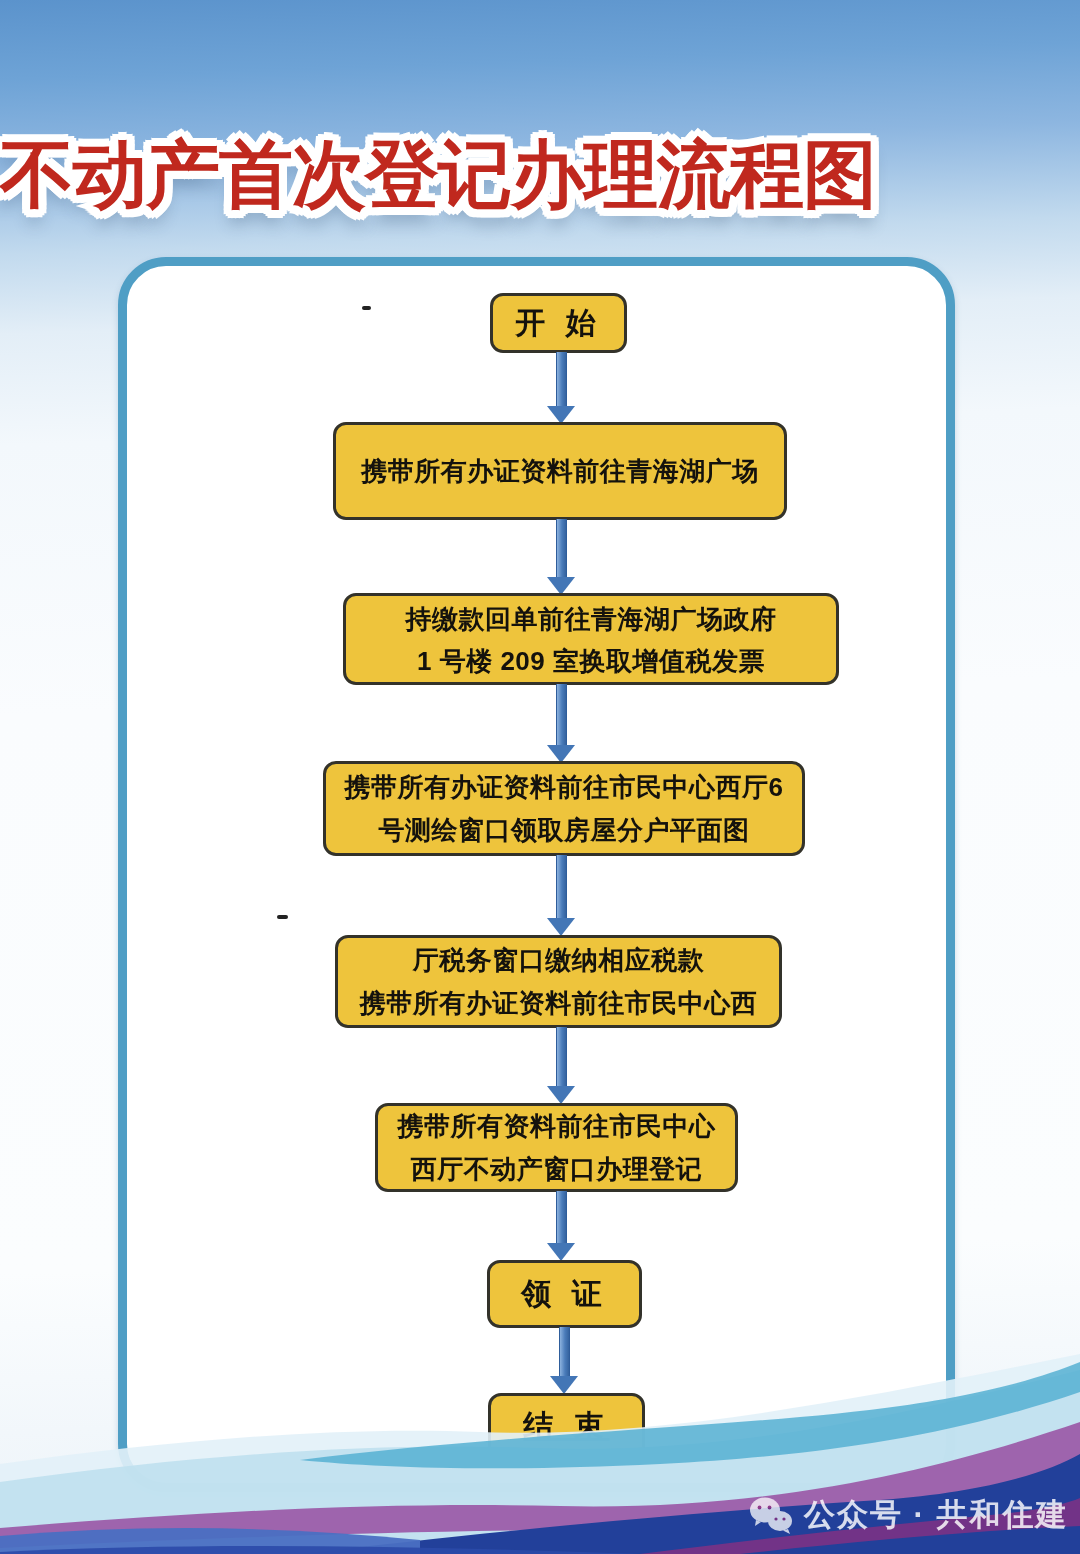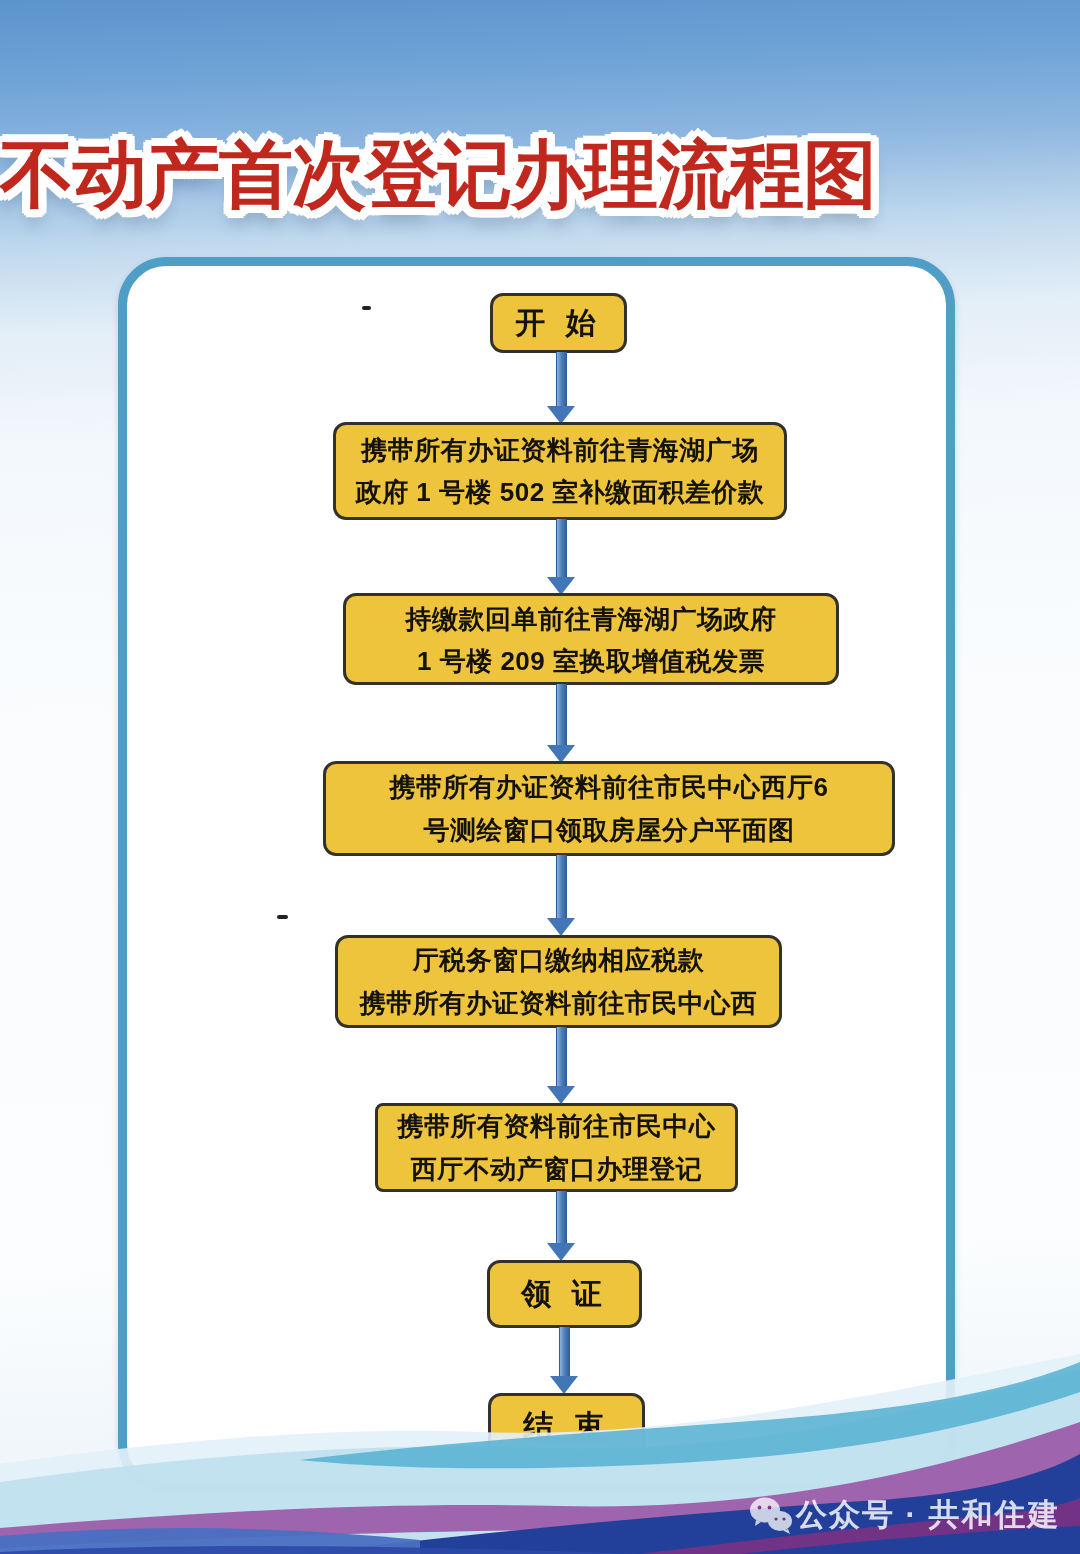--- a/index.html
+++ b/index.html
@@ -80,21 +80,21 @@
 
   
   .dash{position:absolute;background:#222;border-radius:2px;}
 
   
   .waves{position:absolute;left:0;bottom:0;width:1080px;height:240px;}
 
   
   .watermark{
     position:absolute;left:748px;top:1490px;width:320px;height:50px;
-    display:flex;align-items:center;gap:2px;
+    display:flex;align-items:center;gap:10px;
     color:rgba(255,255,255,.82);
     font-size:31px;font-weight:600;letter-spacing:2px;
     white-space:nowrap;
   }
   .wm-icon{width:46px;height:40px;opacity:.75;flex:0 0 auto;}
 </style>
 </head>
 <body>
 
 <div class="page">
@@ -113,59 +113,58 @@
     <div class="line">开 始</div>
   </div>
 
   <div class="arrow" style="left:547px;top:352px;height:72px;">
     <div class="stem"></div>
     <div class="head"></div>
   </div>
 
   <div class="node" style="left:333px;top:422px;width:454px;height:98px;text-align:right;">
     <div class="line">携带所有办证资料前往青海湖广场</div>
-    <div class="line">政府 1 号楼 502 室补缴面积差价款</div>
   </div>
 
   <div class="arrow" style="left:547px;top:519px;height:76px;">
     <div class="stem"></div>
     <div class="head"></div>
   </div>
 
   <div class="node" style="left:343px;top:593px;width:496px;height:92px;justify-content:flex-end;">
     <div class="line">持缴款回单前往青海湖广场政府</div>
     <div class="line">1 号楼 209 室换取增值税发票</div>
   </div>
 
   <div class="arrow" style="left:547px;top:684px;height:79px;">
     <div class="stem"></div>
     <div class="head"></div>
   </div>
 
-  <div class="node" style="left:323px;top:761px;width:572px;height:95px;">
+  <div class="node" style="left:323px;top:761px;width:482px;height:95px;">
     <div class="line">携带所有办证资料前往市民中心西厅6</div>
     <div class="line">号测绘窗口领取房屋分户平面图</div>
   </div>
 
   <div class="arrow" style="left:547px;top:855px;height:81px;">
     <div class="stem"></div>
     <div class="head"></div>
   </div>
 
   <div class="node" style="left:335px;top:935px;width:447px;height:93px;">
     <div class="line">厅税务窗口缴纳相应税款</div>
     <div class="line">携带所有办证资料前往市民中心西</div>
   </div>
 
   <div class="arrow" style="left:547px;top:1027px;height:77px;">
     <div class="stem"></div>
     <div class="head"></div>
   </div>
 
-  <div class="node" style="left:375px;top:1103px;width:363px;height:89px;border-radius:8px;">
+  <div class="node" style="left:375px;top:1103px;width:363px;height:89px;">
     <div class="line">携带所有资料前往市民中心</div>
     <div class="line">西厅不动产窗口办理登记</div>
   </div>
 
   <div class="arrow" style="left:547px;top:1191px;height:70px;">
     <div class="stem"></div>
     <div class="head"></div>
   </div>
 
   <div class="node terminal" style="left:487px;top:1260px;width:155px;height:68px;">

